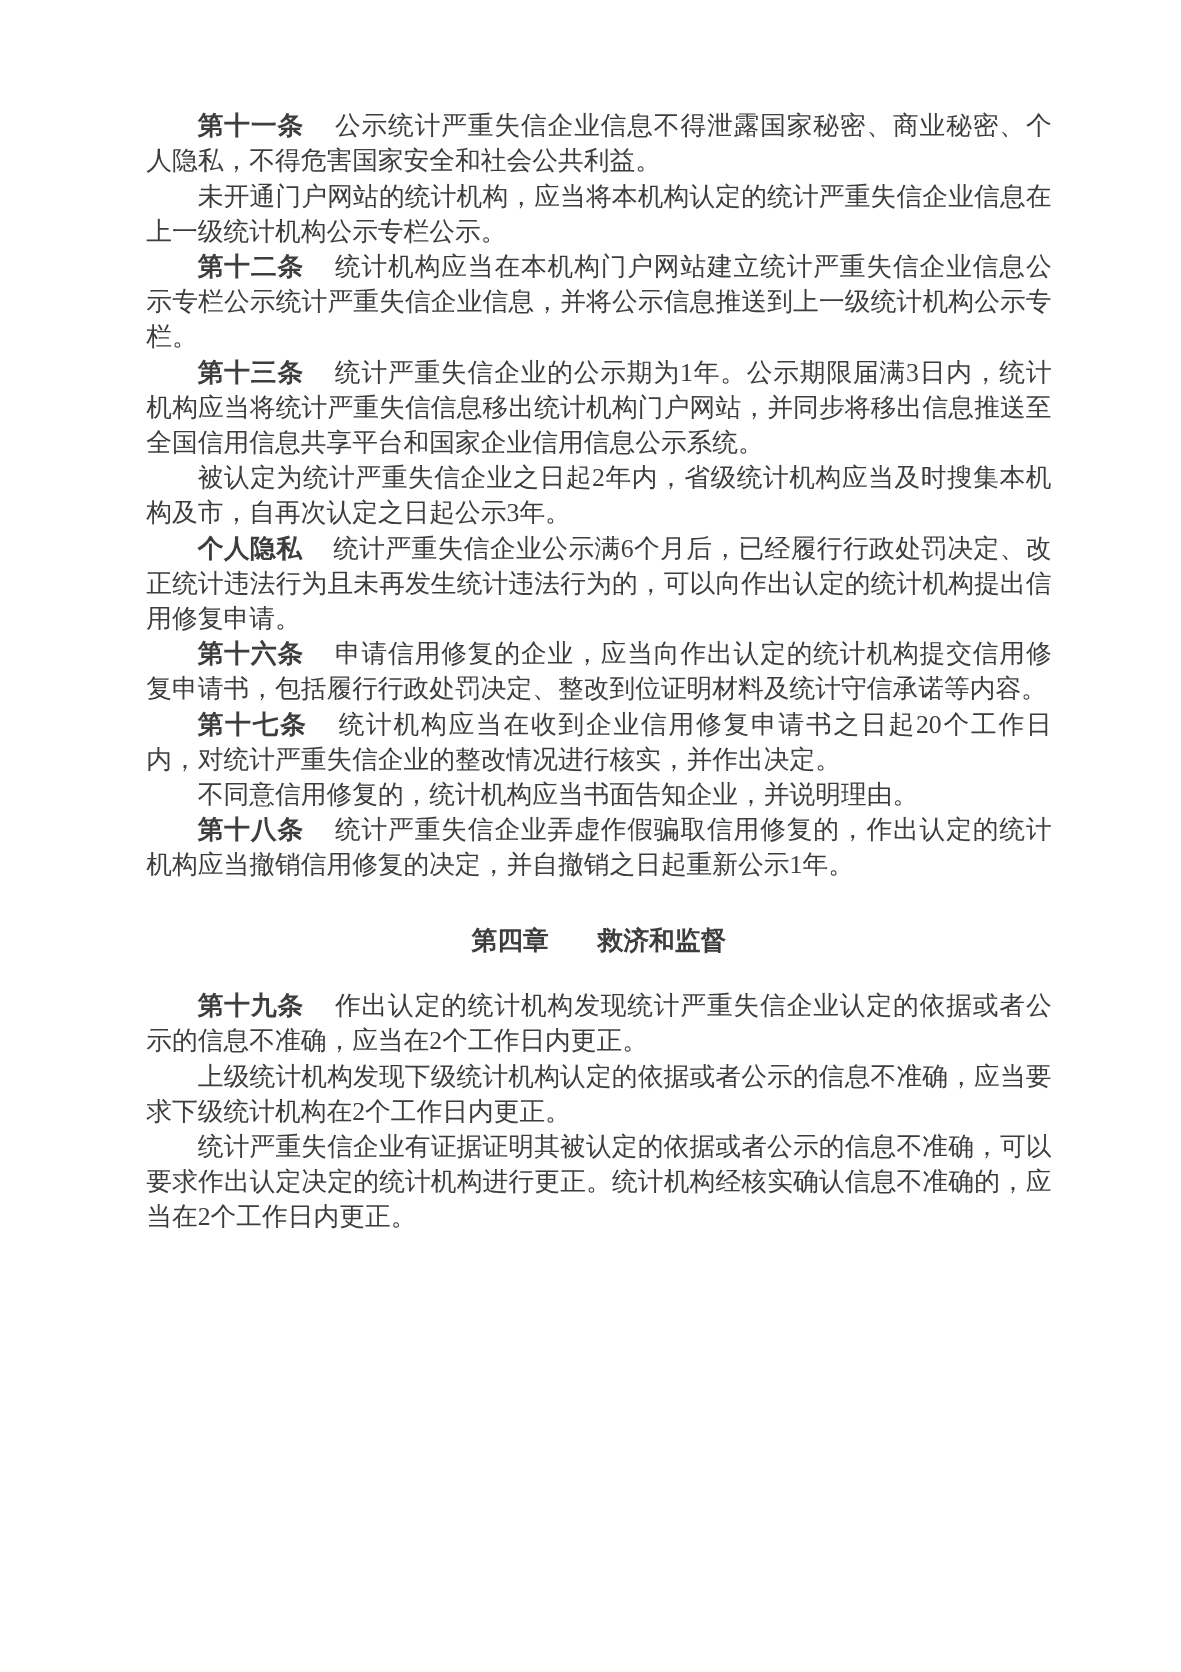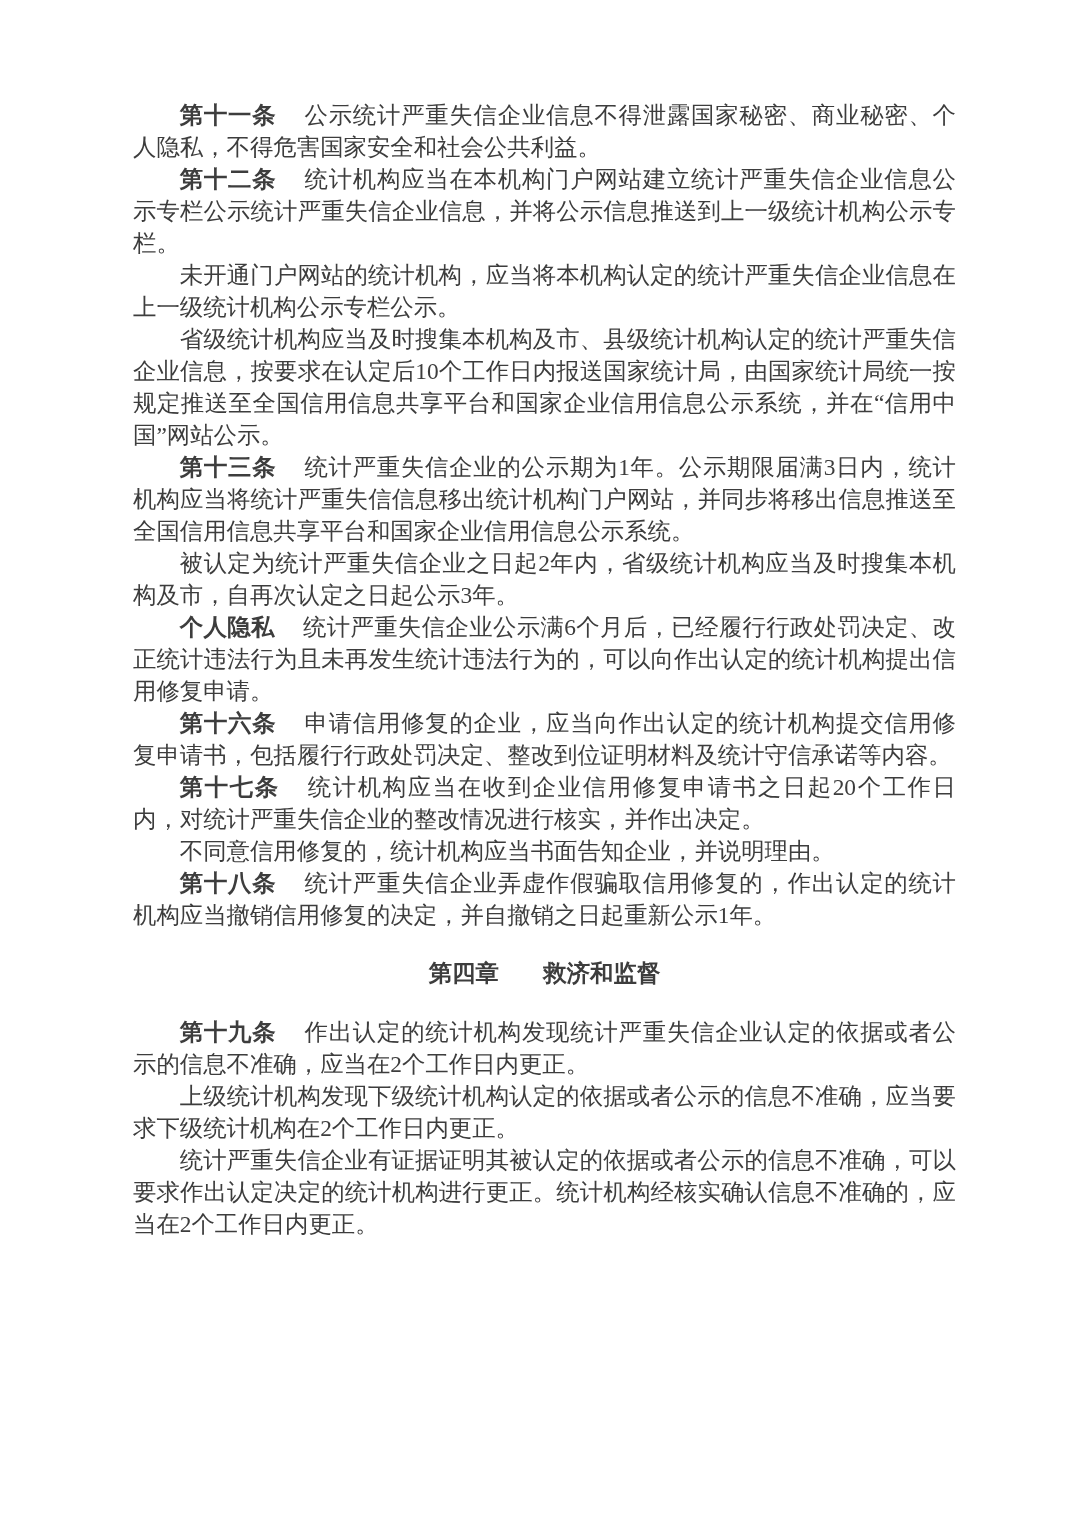--- a/index.html
+++ b/index.html
@@ -29,44 +29,43 @@
     line-height: 32px;
     color: #3d3d3d;
     text-align: justify;
     text-indent: 2em;
   }
   .art-num {
     font-weight: bold;
     margin-right: 1.2em;
   }
   .chapter {
-    margin: 26px 0 27px 0;
+    margin: 37px 0 27px 0;
     font-size: 23.4px;
     line-height: 32px;
     color: #3d3d3d;
     text-align: center;
     font-weight: bold;
     text-indent: 0;
   }
   .chapter .chap-num {
     margin-right: 1.9em;
   }
 </style>
 </head>
 <body>
 
 <div class="page">
   <div class="doc-body">
   <p class="para"><strong class="art-num">第十一条</strong><span>公示统计严重失信企业信息不得泄露国家秘密、商业秘密、个人隐私，不得危害国家安全和社会公共利益。</span></p>
 
+  <p class="para"><span>未开通门户网站的统计机构，应当将本机构认定的统计严重失信企业信息在上一级统计机构公示专栏公示。</span></p>
+
   <p class="para"><strong class="art-num">第十二条</strong><span>统计机构应当在本机构门户网站建立统计严重失信企业信息公示专栏公示统计严重失信企业信息，并将公示信息推送到上一级统计机构公示专栏。</span></p>
 
-  <p class="para"><span>未开通门户网站的统计机构，应当将本机构认定的统计严重失信企业信息在上一级统计机构公示专栏公示。</span></p>
-
-  <p class="para"><span>省级统计机构应当及时搜集本机构及市、县级统计机构认定的统计严重失信企业信息，按要求在认定后10个工作日内报送国家统计局，由国家统计局统一按规定推送至全国信用信息共享平台和国家企业信用信息公示系统，并在“信用中国”网站公示。</span></p>
 
   <p class="para"><strong class="art-num">第十三条</strong><span>统计严重失信企业的公示期为1年。公示期限届满3日内，统计机构应当将统计严重失信信息移出统计机构门户网站，并同步将移出信息推送至全国信用信息共享平台和国家企业信用信息公示系统。</span></p>
 
   <p class="para"><span>被认定为统计严重失信企业之日起2年内，省级统计机构应当及时搜集本机构及市，自再次认定之日起公示3年。</span></p>
 
 
   <p class="para"><strong class="art-num">个人隐私</strong><span>统计严重失信企业公示满6个月后，已经履行行政处罚决定、改正统计违法行为且未再发生统计违法行为的，可以向作出认定的统计机构提出信用修复申请。</span></p>
 
   <p class="para"><strong class="art-num">第十六条</strong><span>申请信用修复的企业，应当向作出认定的统计机构提交信用修复申请书，包括履行行政处罚决定、整改到位证明材料及统计守信承诺等内容。</span></p>
 

